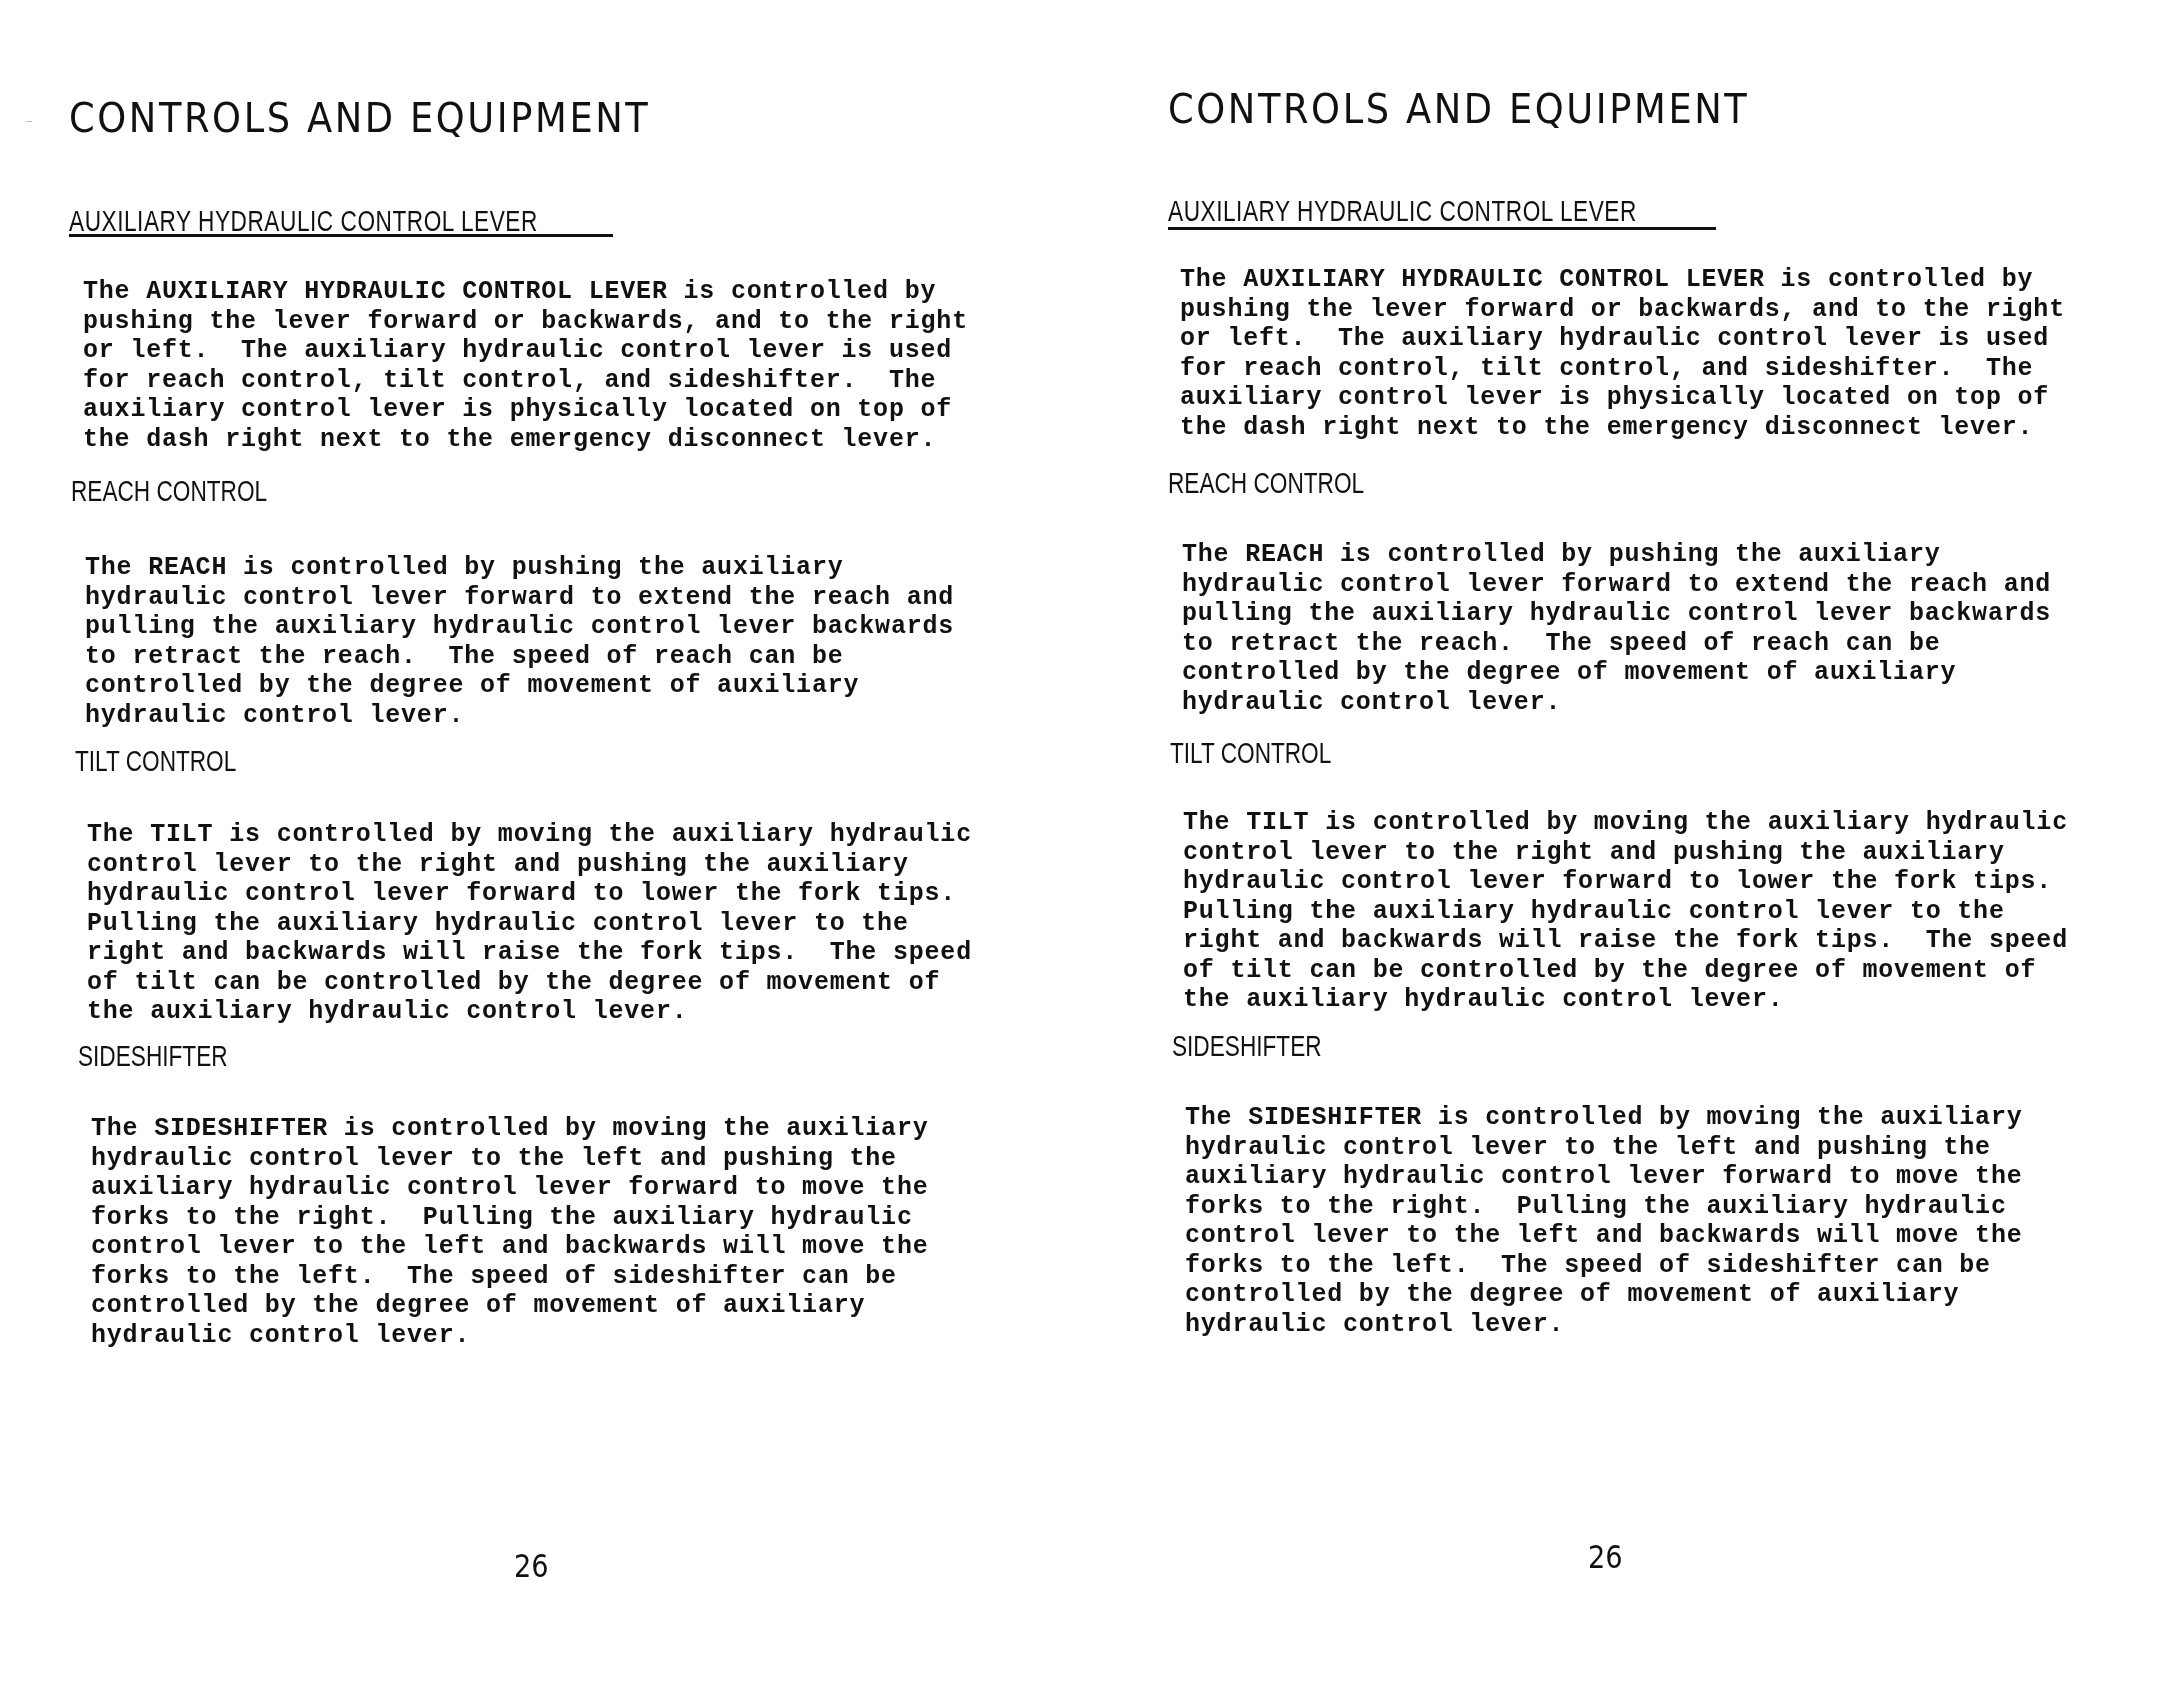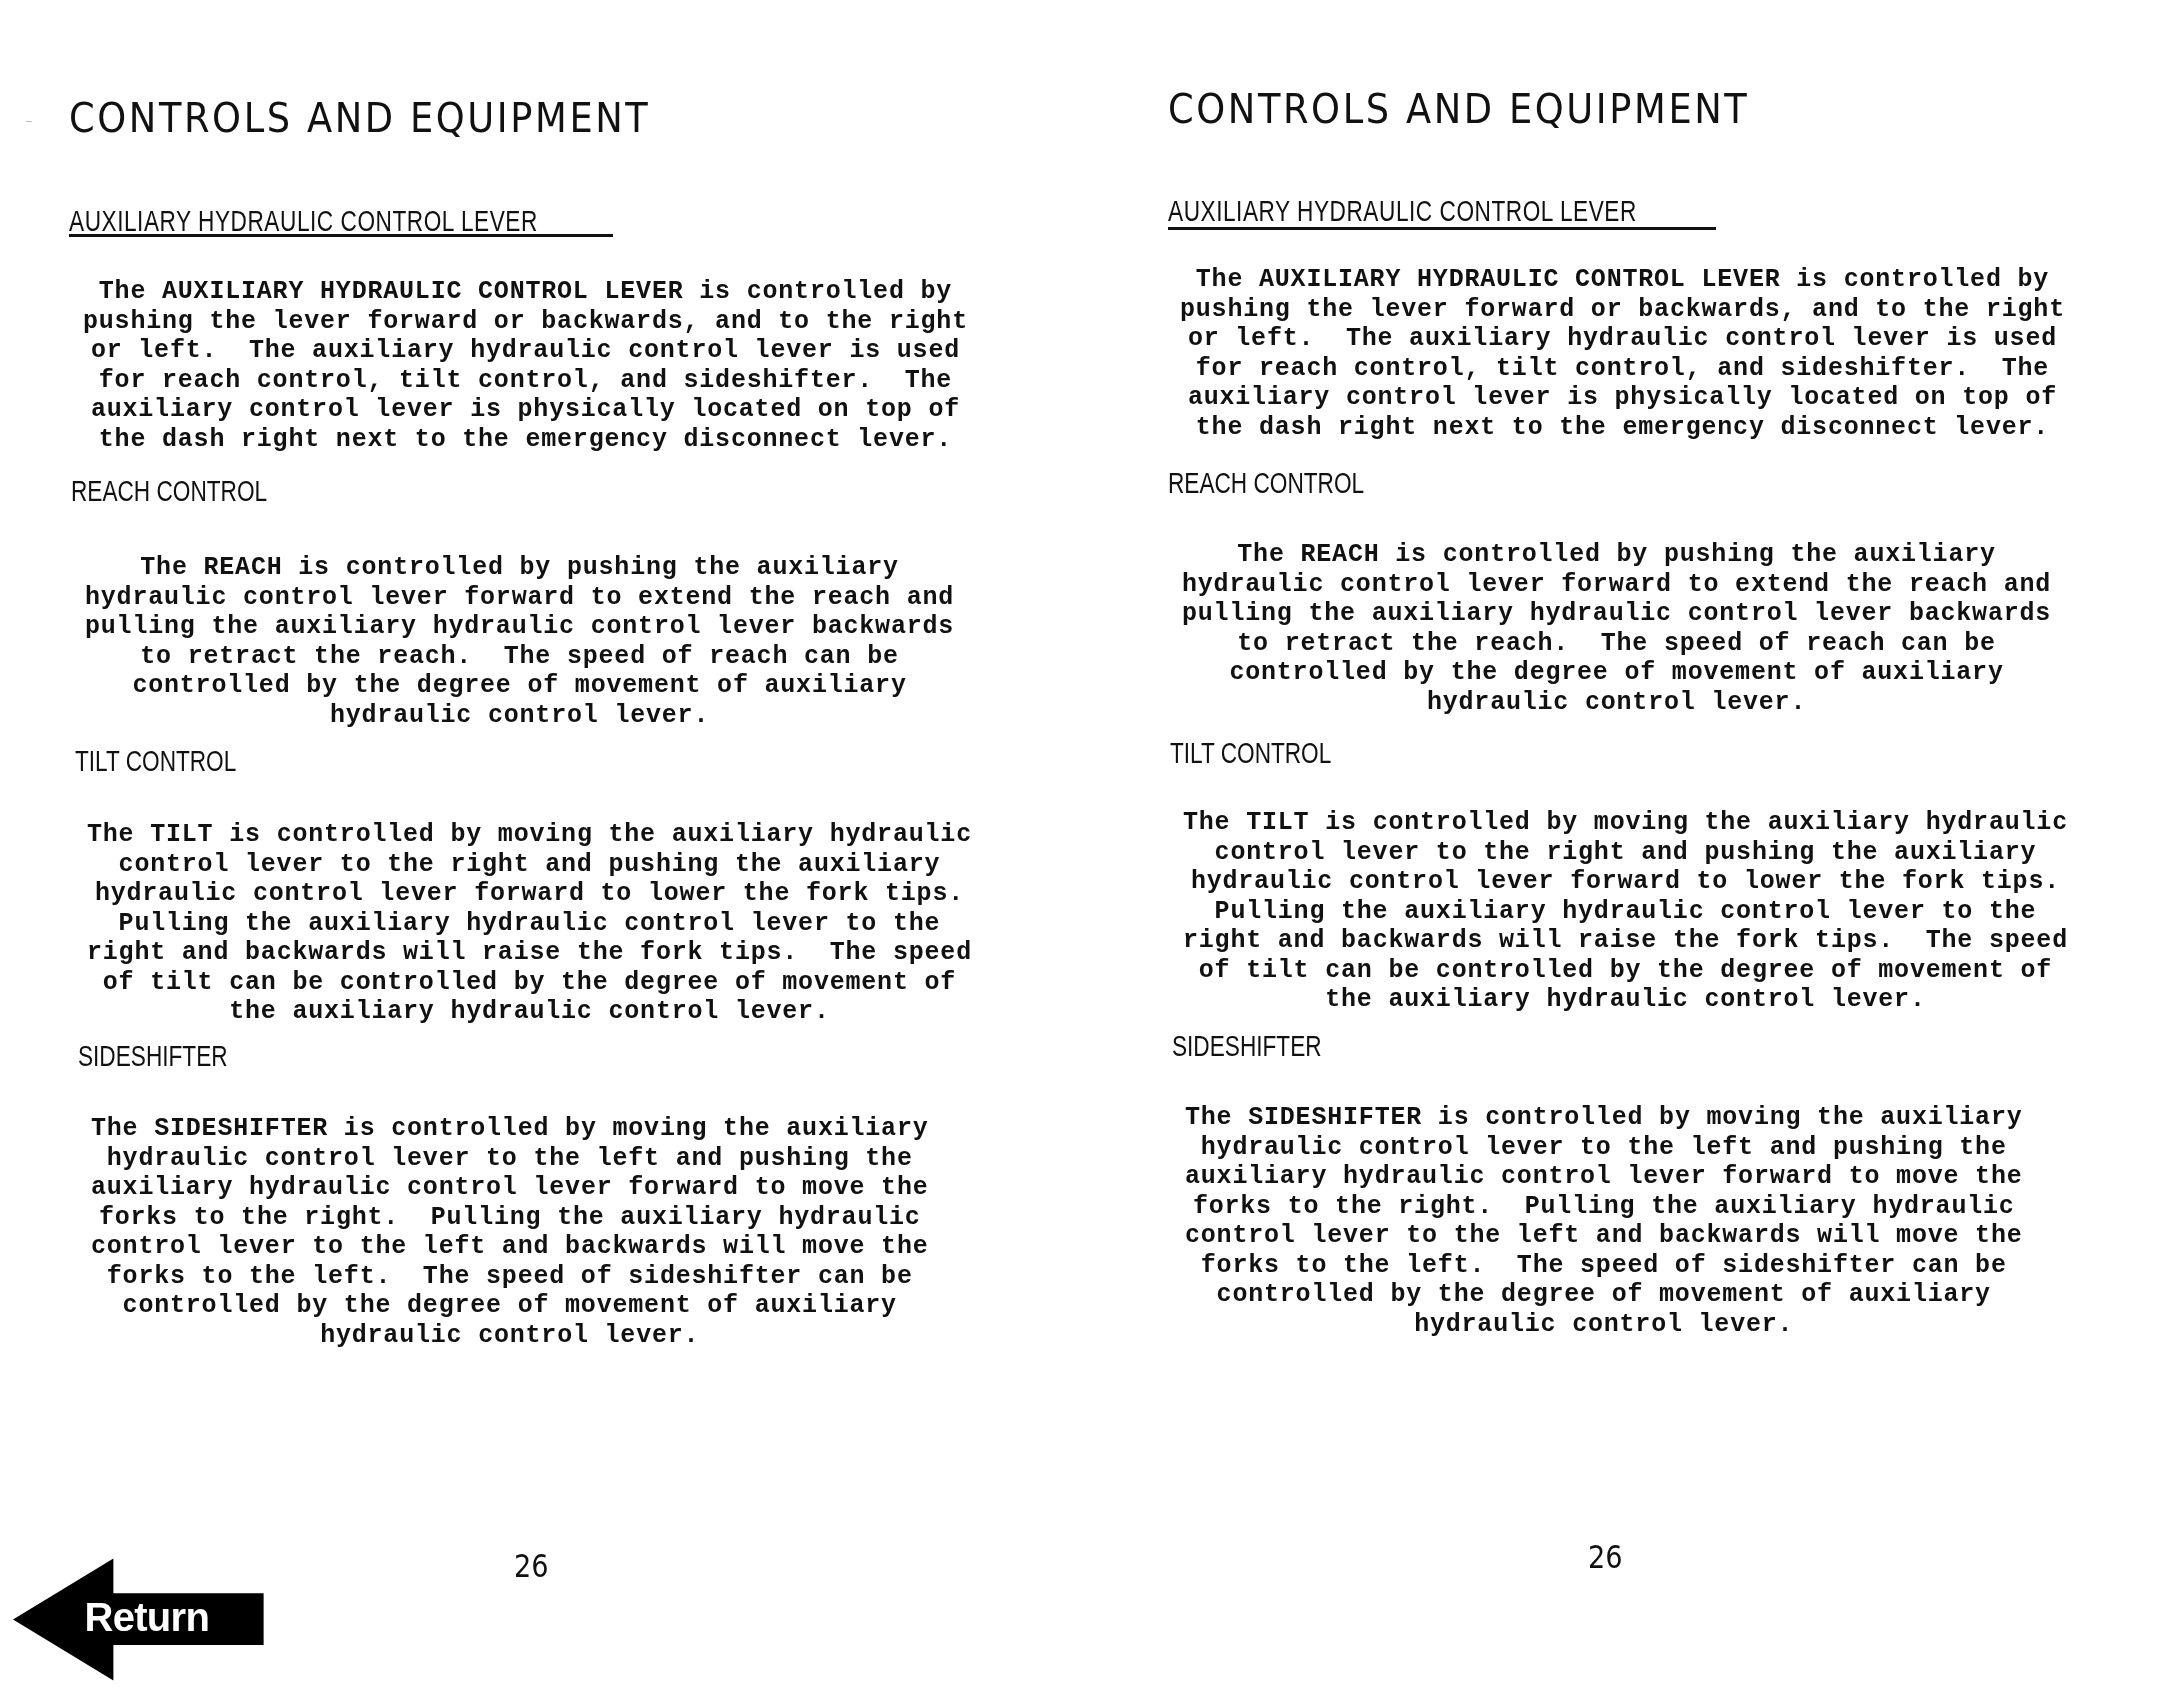--- a/index.html
+++ b/index.html
@@ -1,17 +1,17 @@
 <!DOCTYPE html>
 <html style="font-size:11px"><head>
 <meta charset="utf-8">
 <style>
   html, body { margin: 0; padding: 0; background: #ffffff; }
   body { width: 2183px; height: 1690px; position: relative; overflow: hidden; color: #111111; }
-  .page { position: absolute; top: 0; height: 1690px; width: 1091px; text-align: center; }
+  .page { position: absolute; top: 0; height: 1690px; width: 1091px; }
   .page-left { left: 0; }
   .page-right { left: 1092px; }
   .title {
     position: absolute; margin: 0;
     font-family: "DejaVu Sans", sans-serif; font-weight: normal;
     font-size: 40px; letter-spacing: 2.8px; line-height: 1; white-space: nowrap;
     transform: scaleX(0.92); transform-origin: left top;
   }
   .subheading {
     position: absolute; margin: 0;
@@ -93,26 +93,20 @@
     <span class="line">auxiliary hydraulic control lever forward to move the</span>
     <span class="line">forks to the right.  Pulling the auxiliary hydraulic</span>
     <span class="line">control lever to the left and backwards will move the</span>
     <span class="line">forks to the left.  The speed of sideshifter can be</span>
     <span class="line">controlled by the degree of movement of auxiliary</span>
     <span class="line">hydraulic control lever.</span>
   </div>
 
   <div class="page-num" style="left:514px; top:1550px;">26</div>
 
-  <div class="return-button">
-    <svg width="252" height="125" viewBox="0 0 364 180">
-      <polygon points="0,90 145,2 145,52 362,52 362,127 145,127 145,178" fill="#000000"></polygon>
-    </svg>
-    <span class="return-label">Return</span>
-  </div>
 </div>
 
 <div class="page page-right">
   <h1 class="title" style="left:76px; top:89px;">CONTROLS AND EQUIPMENT</h1>
   <h2 class="subheading" style="left:76px; top:197px;">AUXILIARY HYDRAULIC CONTROL LEVER</h2>
   <div class="underline" style="left:76px; top:227px; width:548px;"></div>
 
   <div class="para" style="left:76px; top:253px;">
     <span class="line">The AUXILIARY HYDRAULIC CONTROL LEVER is controlled by</span>
     <span class="line">pushing the lever forward or backwards, and to the right</span>

